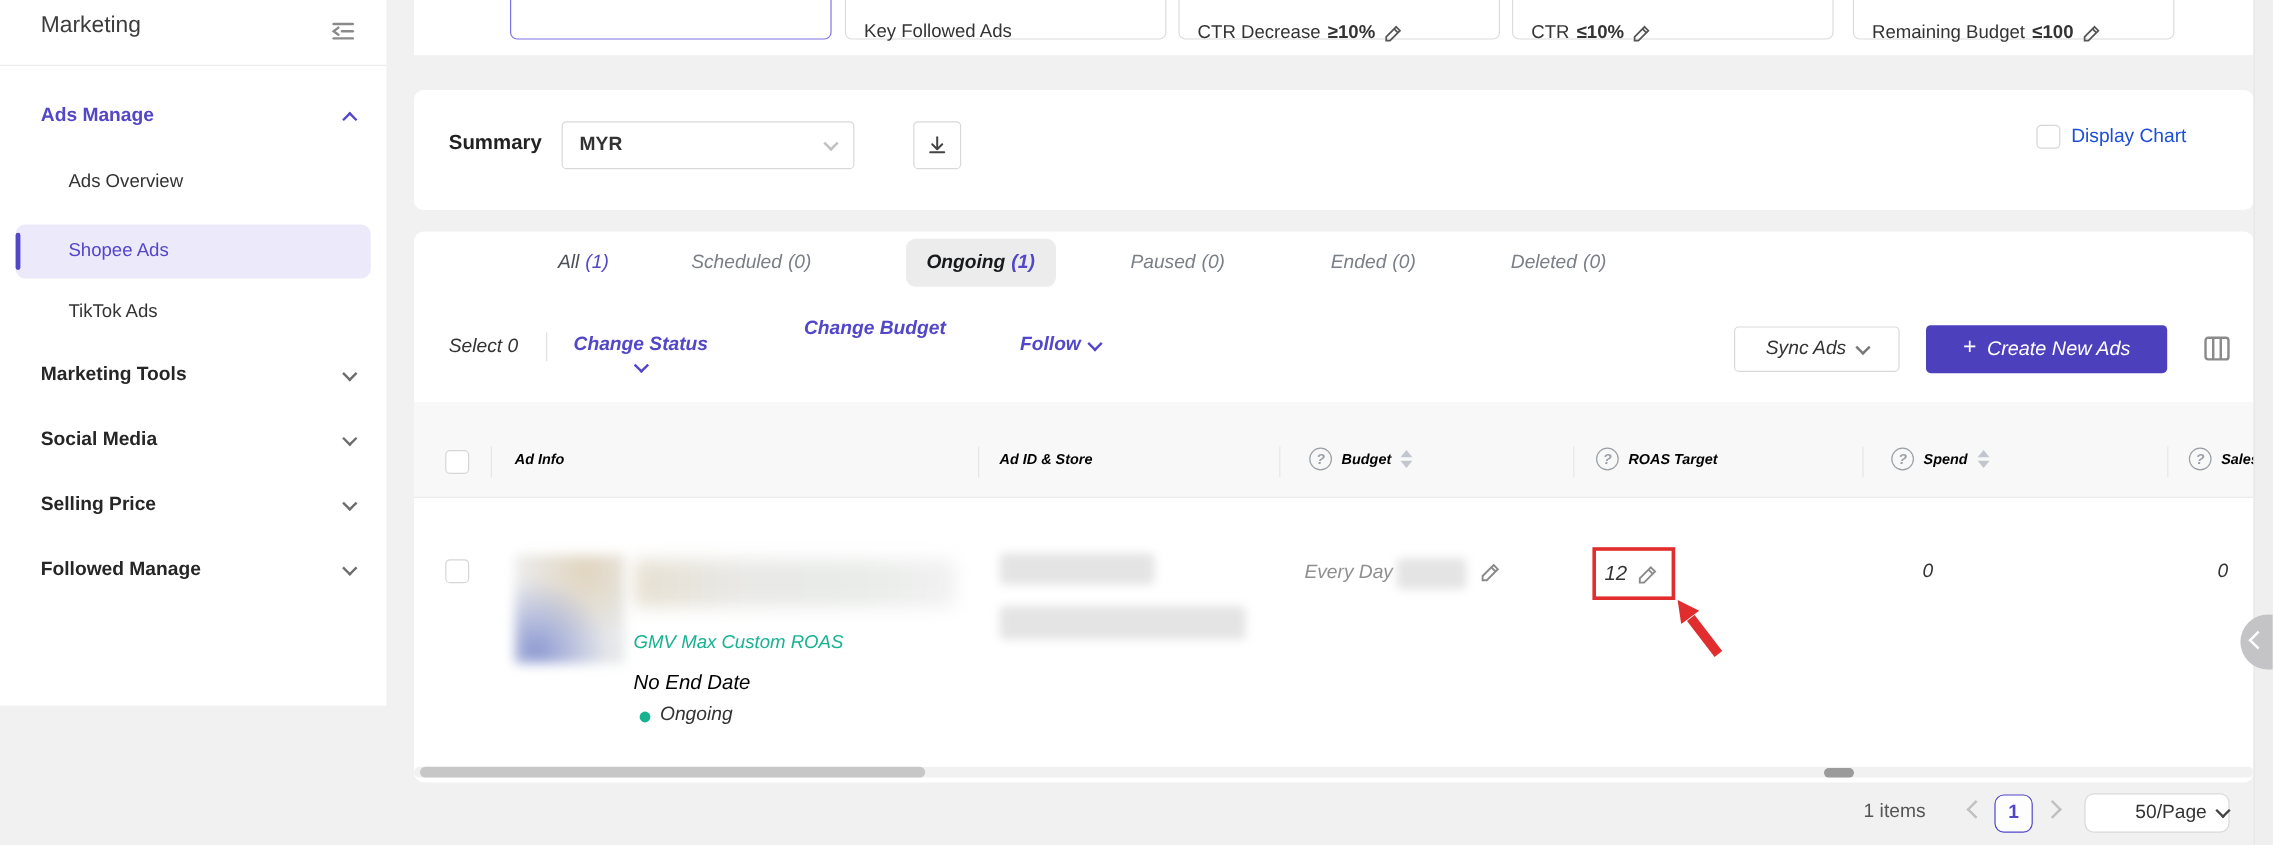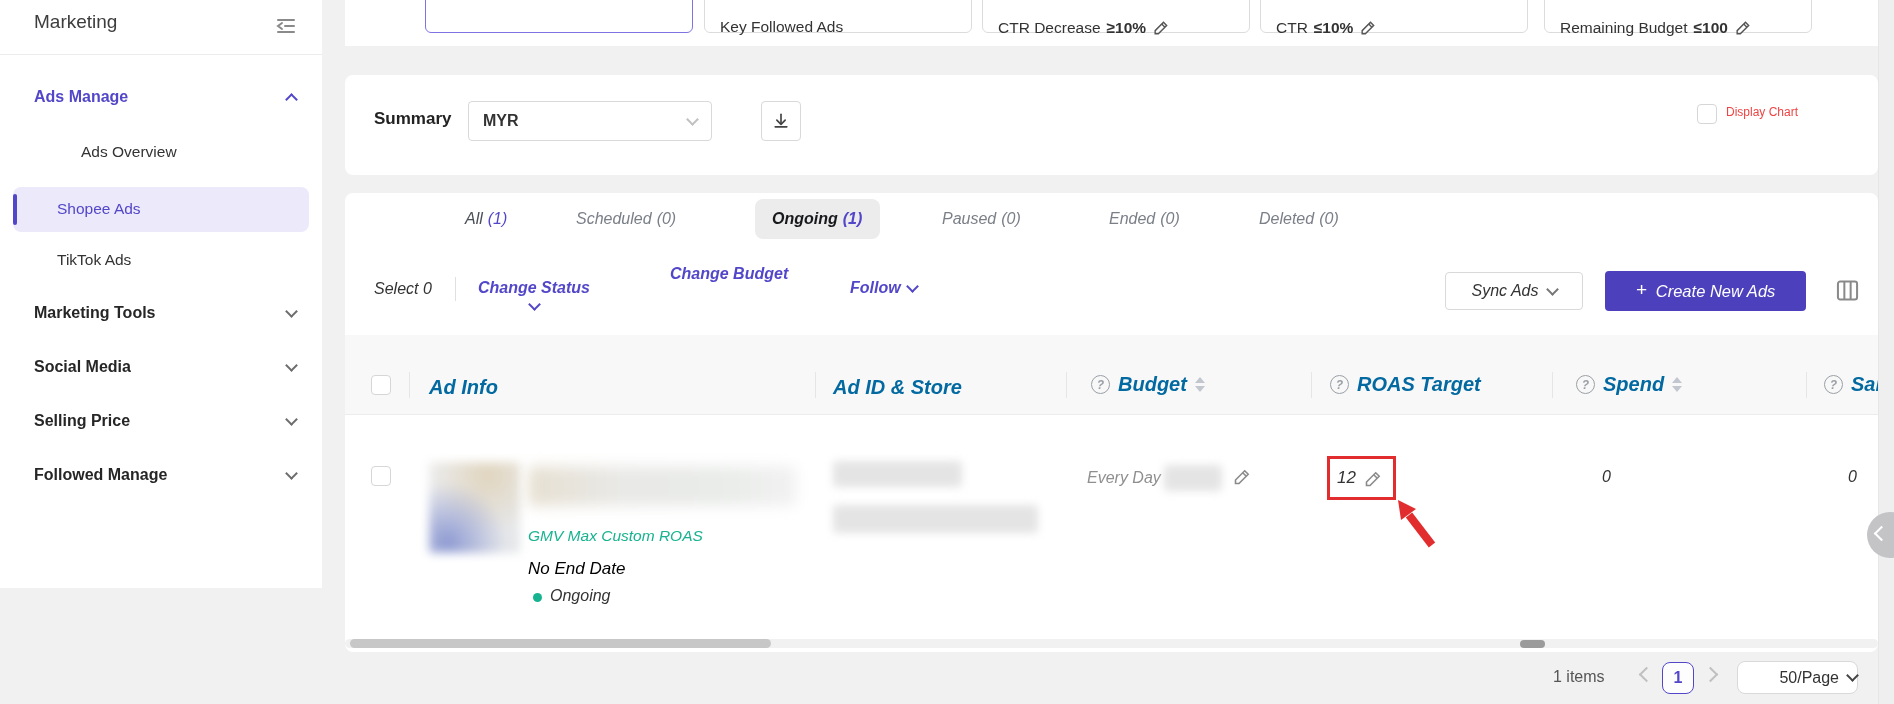--- a/index.html
+++ b/index.html
@@ -11,21 +11,21 @@
   .chev.sm{width:7px;height:7px;}
   .chev.up{transform:rotate(-135deg);margin-top:4px;}
   .chev.left{transform:rotate(135deg);}
   .chev.right{transform:rotate(-45deg);}
   .qicon{box-sizing:border-box;width:19px;height:19px;border:1.5px solid #9aa0a6;border-radius:50%;color:#9aa0a6;font-size:12px;font-weight:bold;display:flex;align-items:center;justify-content:center;flex:0 0 auto;}
   .sort{display:flex;flex-direction:column;gap:3px;cursor:pointer;}
   .sort i{display:block;width:0;height:0;border-left:5px solid transparent;border-right:5px solid transparent;}
   .sort .u{border-bottom:6px solid #c2c7cf;}
   .sort .d{border-top:6px solid #c2c7cf;}
   .cbx{box-sizing:border-box;width:20px;height:20px;border:1.5px solid #d6d6d6;border-radius:4px;background:#fff;}
-  .hcol{font-weight:bold;font-size:20px;color:#0369a1;}
+  .hcol{font-weight:bold;font-size:12px;color:#000000;}
   .vdiv{position:absolute;width:1px;height:26px;background:#e6e6e6;}
   .blurbox{filter:blur(4px);border-radius:4px;background:#e4e4e4;}
   .sideitem{cursor:pointer;}
   .fcard{position:absolute;top:-14px;height:47px;background:#fff;border:1px solid #dcdcdc;border-radius:6px;box-sizing:border-box;cursor:pointer;}
   .fcard-content{position:absolute;top:18px;display:flex;align-items:center;gap:6px;font-size:15.5px;color:#333;}
   .tab{display:flex;align-items:center;gap:5px;font-size:16px;color:#7a7f87;cursor:pointer;}
   .linkp{display:flex;align-items:center;gap:7px;font-size:16px;font-weight:bold;color:#5246C9;cursor:pointer;}
 </style>
 </head>
 <body>
@@ -40,21 +40,21 @@
         <path d="M4 18h16"></path>
         <path d="M8 9l-4 3 4 3"></path>
     </svg>
     <div class="abs" style="left:0;top:54px;width:322px;height:1px;background:#ececec;"></div>
 
     <div class="abs fr sideitem" style="left:34px;top:88px;width:262px;justify-content:space-between;">
       <span style="font-size:16px;font-weight:bold;color:#5246C9;">Ads Manage</span>
       <span class="chev sm up" style="color:#5246C9;"></span>
     </div>
 
-    <div class="abs sideitem" style="left:57px;top:143px;font-size:15.5px;color:#333;margin-left:24px;">Ads Overview</div>
+    <div class="abs sideitem" style="left:57px;top:143px;font-size:15.5px;color:#333;">Ads Overview</div>
 
     <div class="abs sideitem" style="left:13px;top:187px;width:296px;height:45px;background:#ECE9FB;border-radius:8px;">
       <div class="abs" style="left:0;top:7px;width:4px;height:31px;background:#5246C9;border-radius:2px;"></div>
       <span class="abs" style="left:44px;top:13px;font-size:15.5px;color:#5246C9;">Shopee Ads</span>
     </div>
 
     <div class="abs sideitem" style="left:57px;top:251px;font-size:15.5px;color:#333;">TikTok Ads</div>
 
     <div class="abs fr sideitem" style="left:34px;top:304px;width:262px;justify-content:space-between;">
       <span style="font-size:16px;font-weight:bold;color:#262626;">Marketing Tools</span>
@@ -117,21 +117,21 @@
       <span class="chev sm" style="color:#c0c0c0;"></span>
     </div>
     <div class="abs fr" style="left:416px;top:26px;width:40px;height:40px;border:1px solid #d9d9d9;border-radius:4px;box-sizing:border-box;justify-content:center;cursor:pointer;">
       <svg width="20" height="20" viewBox="0 0 24 24" fill="none" stroke="#444" stroke-width="2" stroke-linecap="round" stroke-linejoin="round">
           <path d="M12 4v11"></path>
           <path d="M7 11l5 5 5-5"></path>
           <path d="M5 19h14"></path>
         </svg>
     </div>
     <div class="abs cbx" style="left:1352px;top:29px;cursor:pointer;"></div>
-    <span class="abs" style="left:1381px;top:30px;font-size:12px;color:#ef4444;">Display Chart</span>
+    <span class="abs" style="left:1381px;top:30px;font-size:16px;color:#1d4ed8;">Display Chart</span>
   </div>
 
   <div class="card" style="left:345px;top:193px;width:1533px;height:459px;overflow:hidden;font-style:italic;">
 
     <div class="abs" style="left:410px;top:6px;width:125px;height:40px;background:#ececec;border-radius:8px;"></div>
     <div class="abs tab" style="left:120px;top:17px;">
       <span style="color:#4b5058;">All</span>
       <span style="color:#5246C9;">(1)</span>
     </div>
     <div class="abs tab" style="left:231px;top:17px;">

